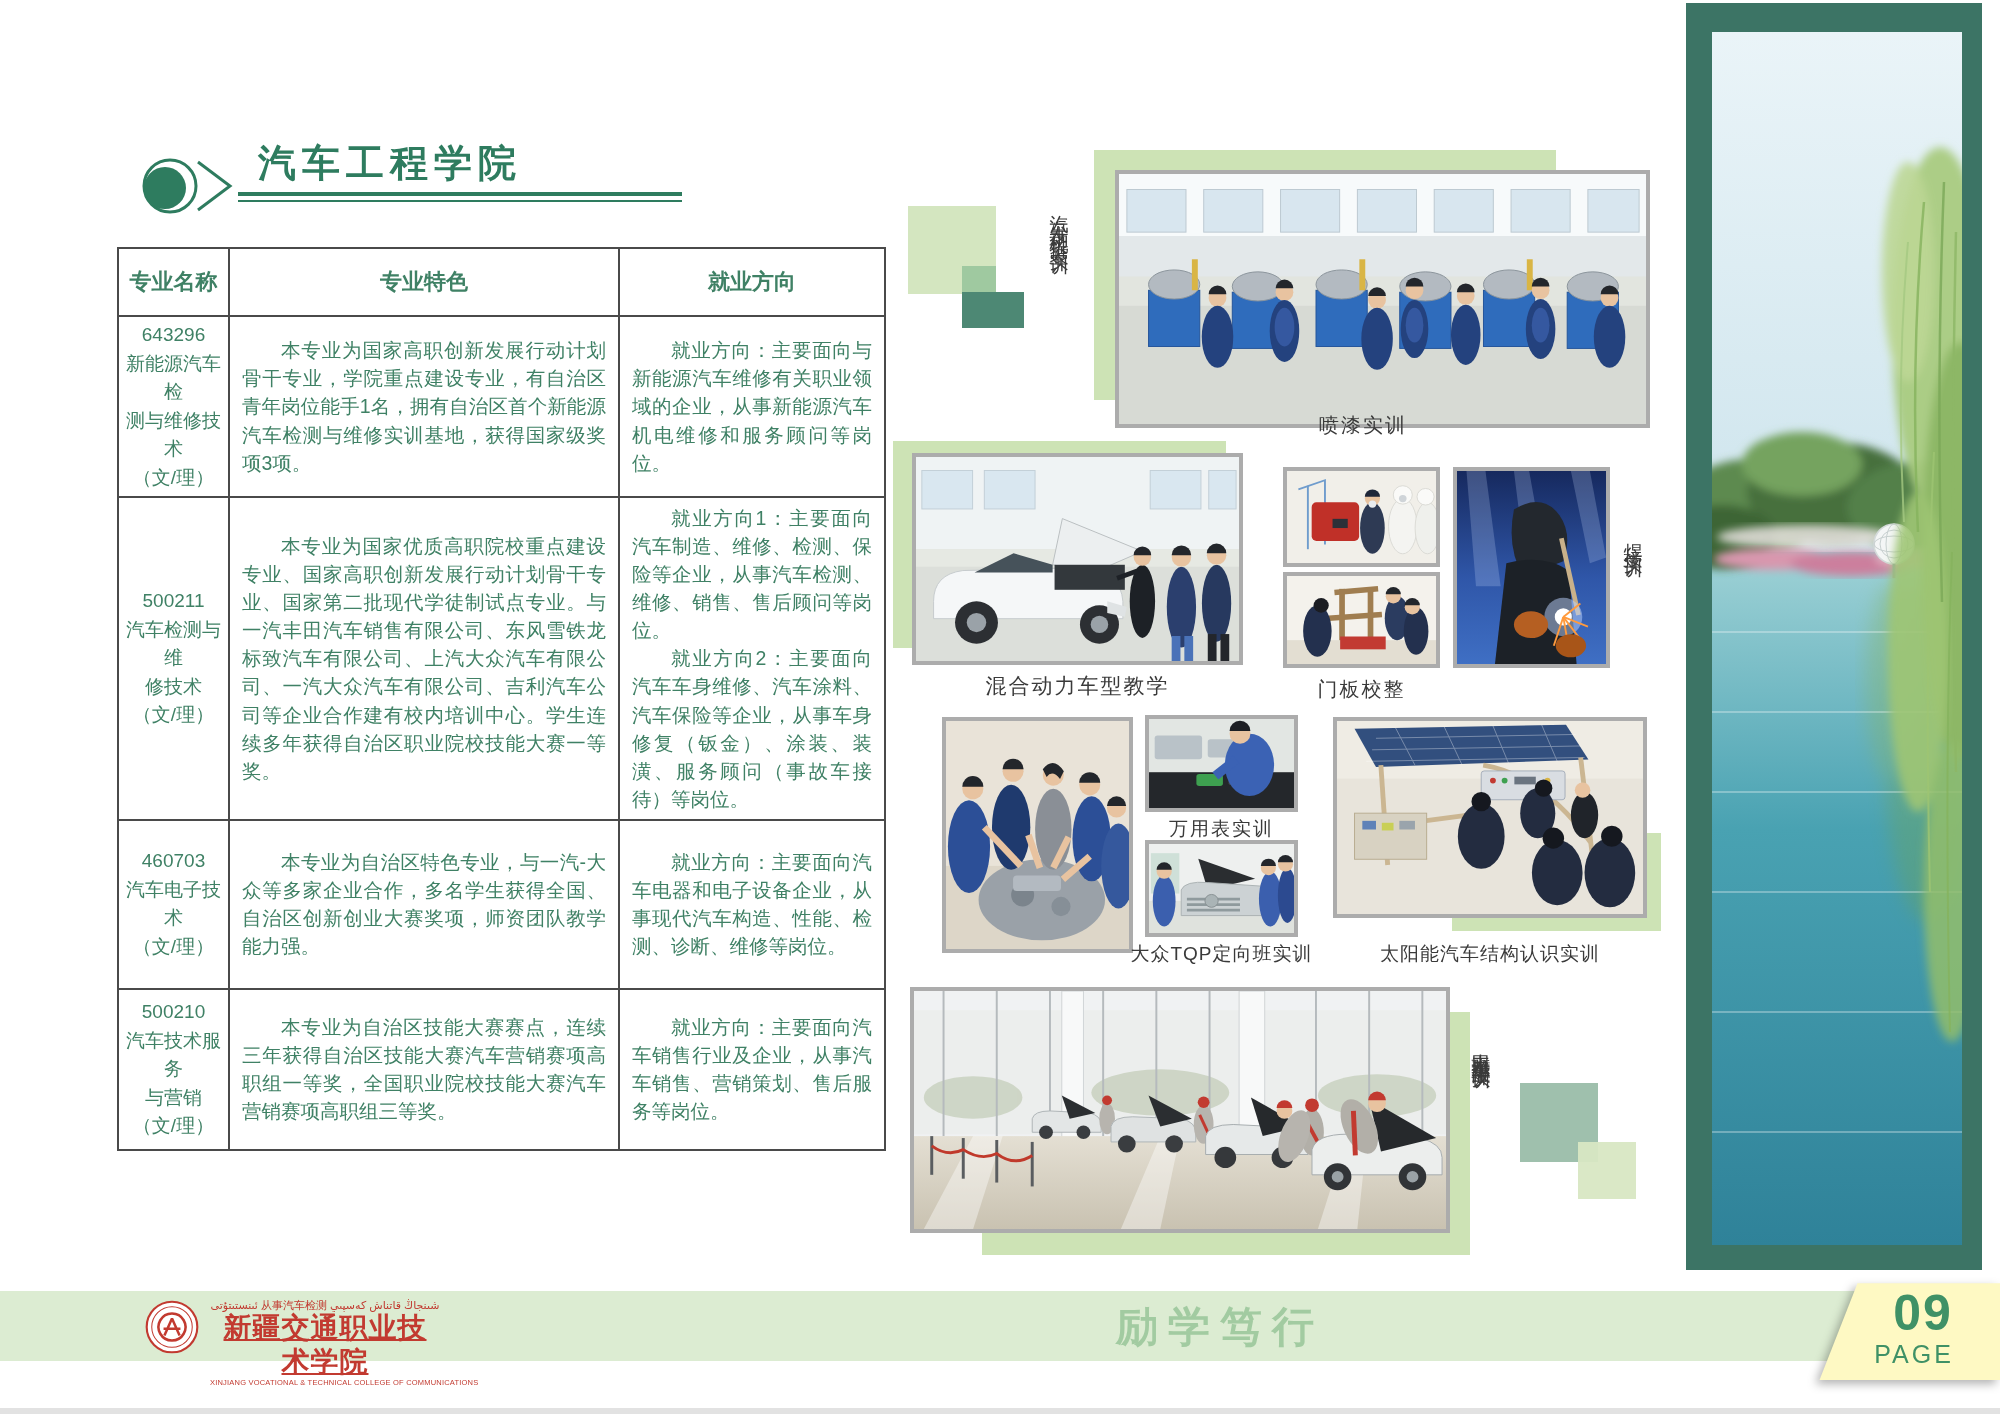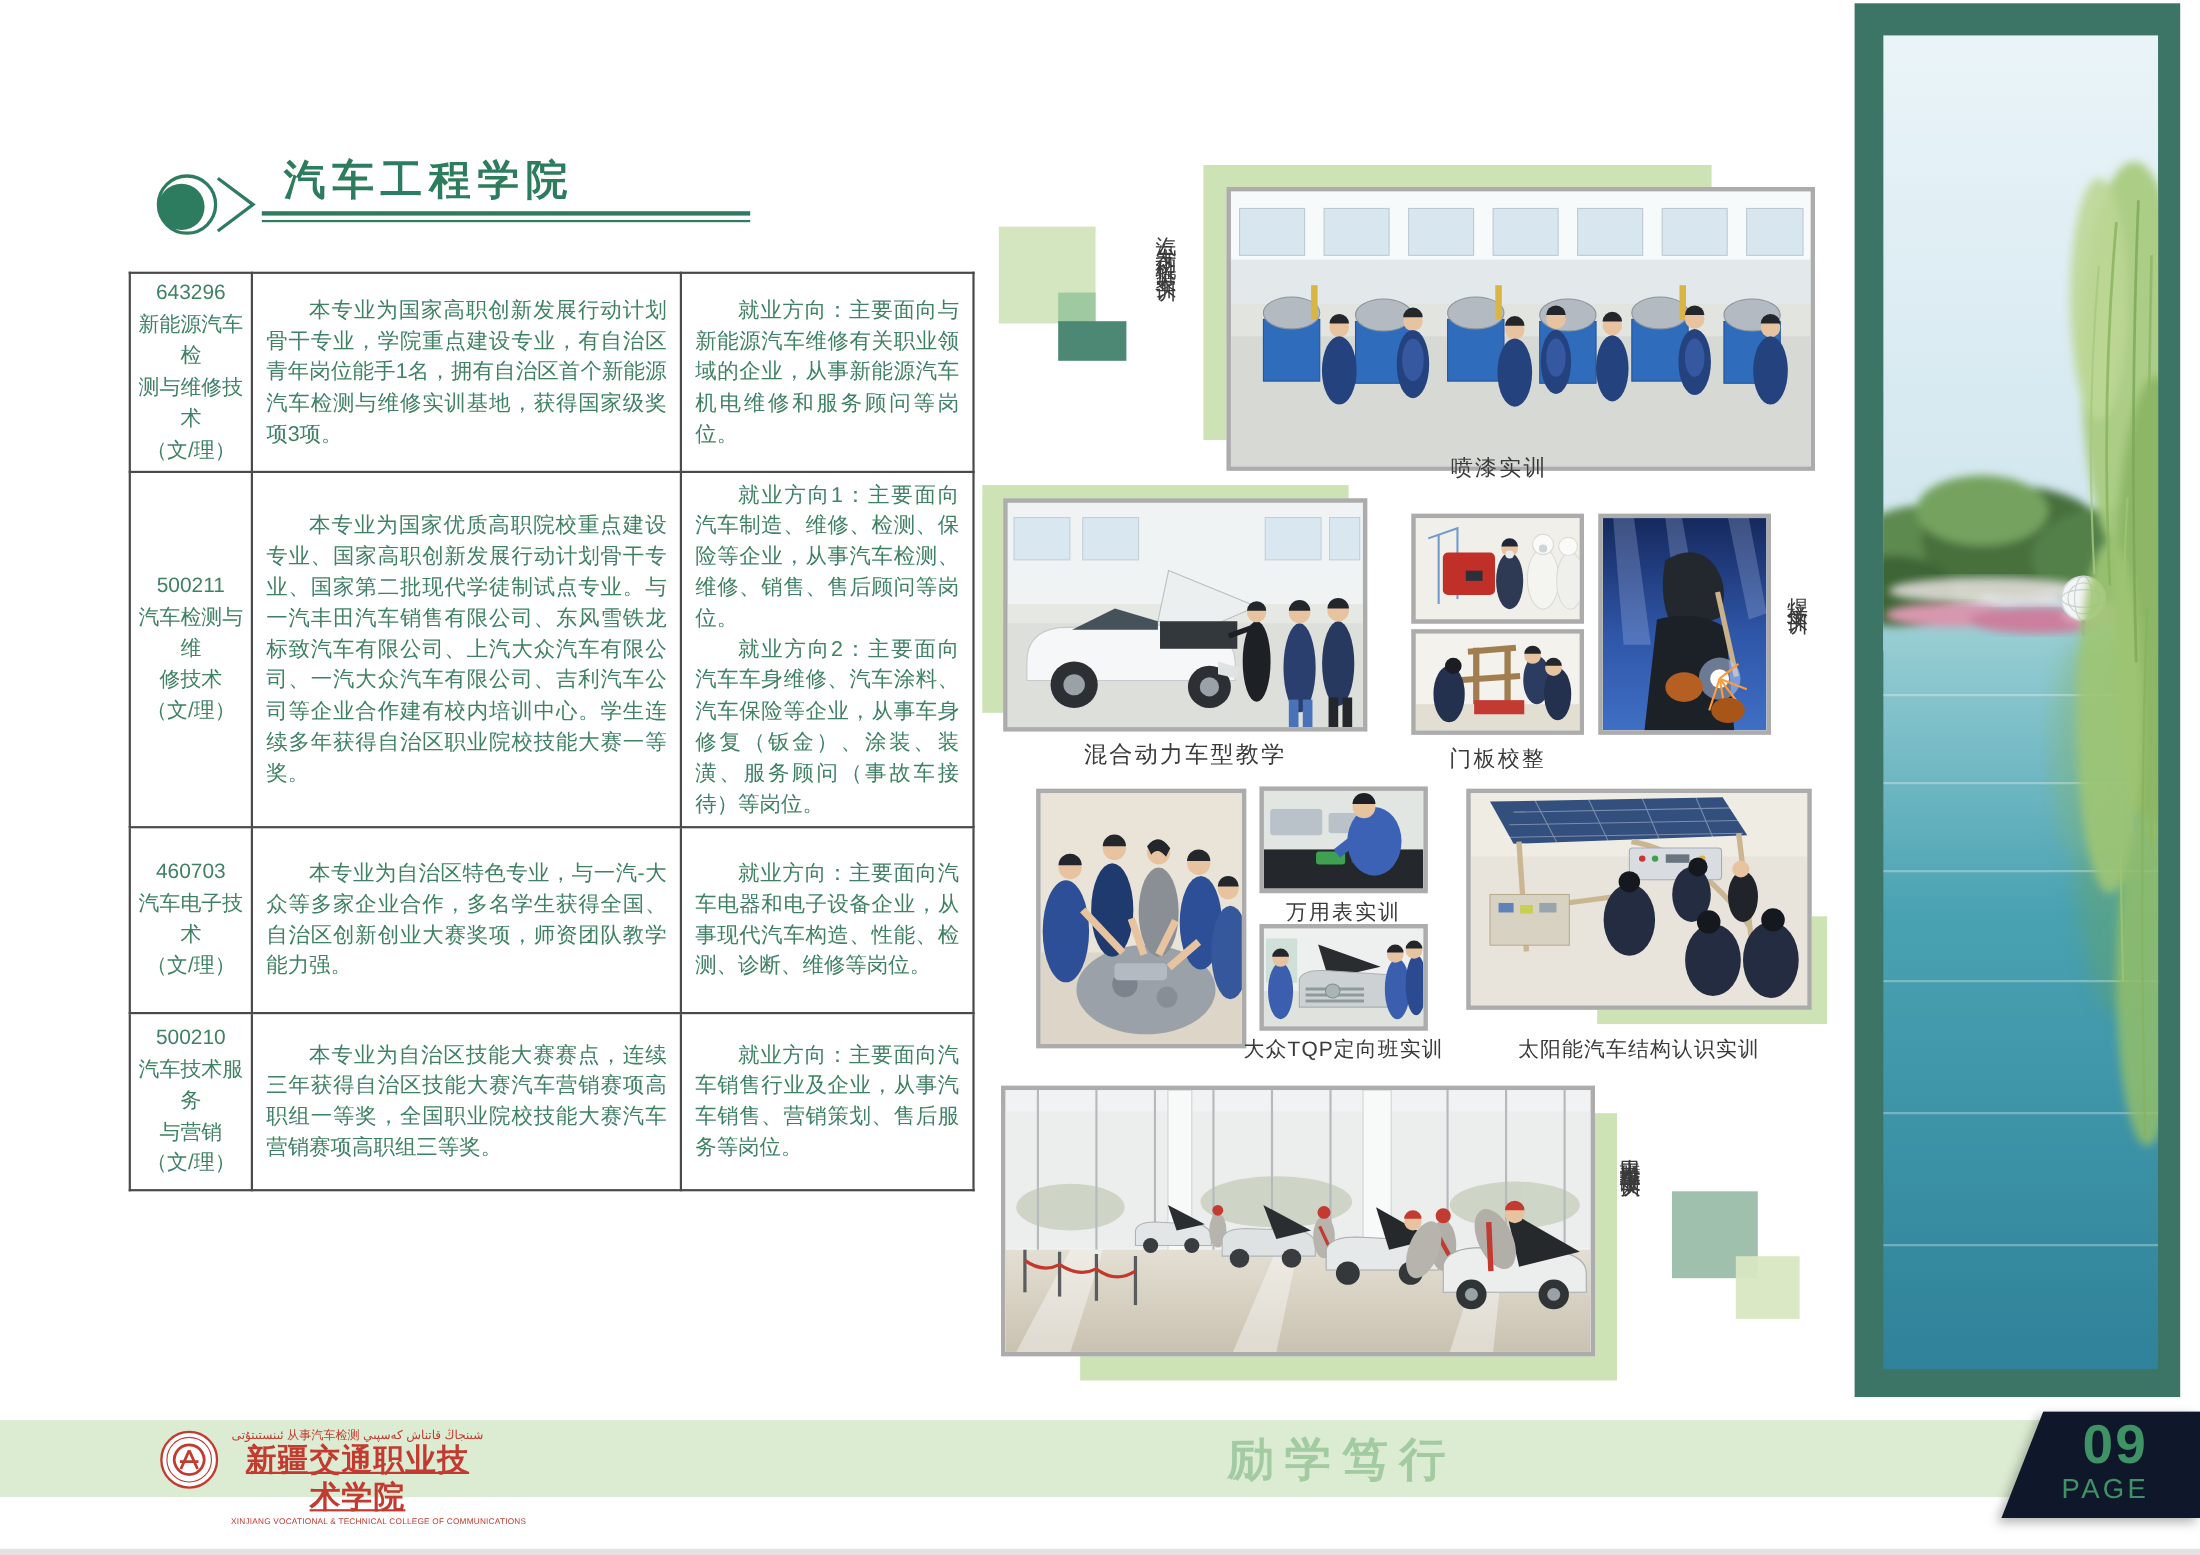--- a/index.html
+++ b/index.html
@@ -75,21 +75,21 @@
   .college-logo{left:145px;top:1300px;width:54px;height:54px;}
   .college-block{left:210px;top:1299px;width:230px;color:#c23a30;}
   .college-ug{font-size:11px;text-align:center;line-height:1.1;}
   .college-cn{font-size:28px;font-weight:bold;letter-spacing:1px;text-align:center;line-height:1.2;
               font-family:"Liberation Serif","DejaVu Serif",serif;text-decoration:underline;}
   .college-en{font-size:7.5px;text-align:center;letter-spacing:.2px;white-space:nowrap;}
   .motto{left:1040px;top:1299px;width:360px;text-align:center;font-size:42px;font-weight:900;
          color:#a2cba1;letter-spacing:10px;}
   .page-badge{left:1810px;top:1276px;width:190px;height:104px;
               filter:drop-shadow(-4px 4px 5px rgba(0,0,0,.30));}
-  .badge-shape{position:relative;width:100%;height:100%;background:#0f172a;
+  .badge-shape{position:relative;width:100%;height:100%;background:#fef9c3;
                clip-path:polygon(25% 7%,100% 7%,100% 100%,5% 100%);}
   .badge-num{position:absolute;left:58px;top:8px;width:110px;text-align:center;
              font-size:50px;font-weight:bold;color:#3f9166;letter-spacing:2px;}
   .badge-page{position:absolute;left:40px;top:64px;width:128px;text-align:center;
               font-size:25px;font-weight:normal;color:#3f9166;letter-spacing:3px;}
   .bottom-line{left:0;top:1408px;width:2000px;height:6px;background:#d6d6d6;opacity:.7;}
 </style>
 </head>
 <body>
 
@@ -104,20 +104,25 @@
   <div class="abs rule-thick"></div>
   <div class="abs rule-thin"></div>
 
   <table class="majors-table">
     <colgroup>
         <col style="width:111px">
         <col style="width:390px">
         <col style="width:266px">
       </colgroup>
     <tbody>
+        <tr style="height:68px">
+      <th>专业名称</th>
+      <th>专业特色</th>
+      <th>就业方向</th>
+    </tr>
     <tr style="height:168px">
       <td class="name-cell">643296
 新能源汽车检
 测与维修技术
 （文/理）</td>
       <td class="feat-cell">
             <p class="para">本专业为国家高职创新发展行动计划骨干专业，学院重点建设专业，有自治区青年岗位能手1名，拥有自治区首个新能源汽车检测与维修实训基地，获得国家级奖项3项。</p>
           </td>
       <td class="job-cell">
             <p class="para">就业方向：主要面向与新能源汽车维修有关职业领域的企业，从事新能源汽车机电维修和服务顾问等岗位。</p>

